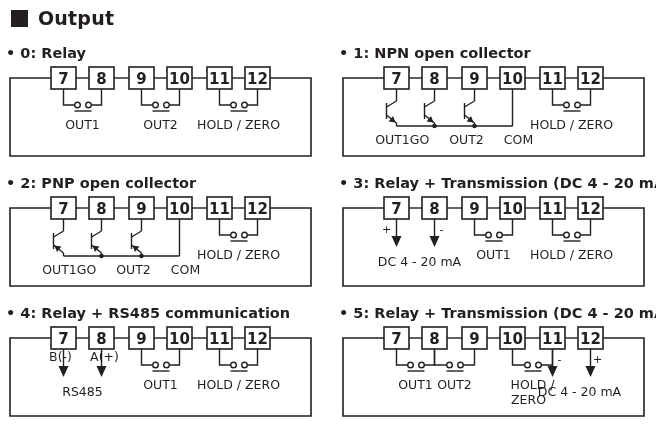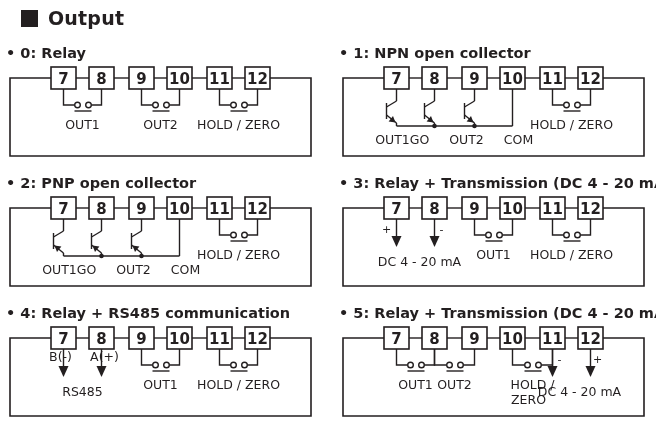--- a/index.html
+++ b/index.html
@@ -1,18 +1,18 @@
 <!DOCTYPE html>
 <html><head>
 <meta charset="utf-8">
 <style>
   html, body { margin: 0; padding: 0; background: #ffffff; }
   body { width: 656px; height: 428px; position: relative; overflow: hidden;
          font-family: "DejaVu Sans", sans-serif; color: #231f20; }
-  #header { position: absolute; left: 21px; top: 6px; height: 24px; display: flex; align-items: center; }
+  #header { position: absolute; left: 11px; top: 6px; height: 24px; display: flex; align-items: center; }
   #header .sq { width: 17px; height: 17px; background: #231f20; margin-right: 10px; }
   #header .title { font-family: "DejaVu Sans", sans-serif; font-weight: bold; font-size: 19px; letter-spacing: 0.2px; }
   svg#diagrams { position: absolute; left: 0; top: 0; }
   .ptitle { font-family: "DejaVu Sans", sans-serif; font-weight: bold; font-size: 14.5px; fill: #231f20; }
   .tnum { font-family: "DejaVu Sans", sans-serif; font-weight: bold; font-size: 15px; fill: #231f20; text-anchor: middle; }
   .lbl { font-family: "DejaVu Sans", sans-serif; font-size: 12.5px; fill: #231f20; text-anchor: middle; }
   .sm { font-family: "DejaVu Sans", sans-serif; font-size: 11px; fill: #231f20; text-anchor: middle; }
   .wire { stroke: #231f20; stroke-width: 1.4; fill: none; }
   .box { stroke: #231f20; stroke-width: 1.6; fill: #ffffff; }
   .frame { stroke: #231f20; stroke-width: 1.6; fill: none; }

